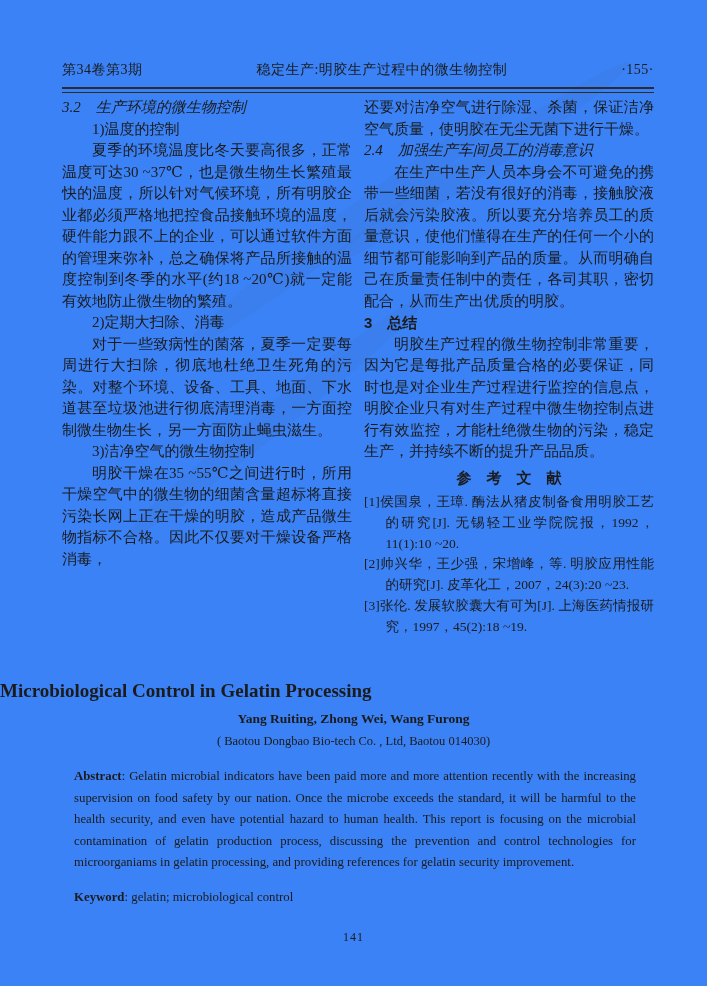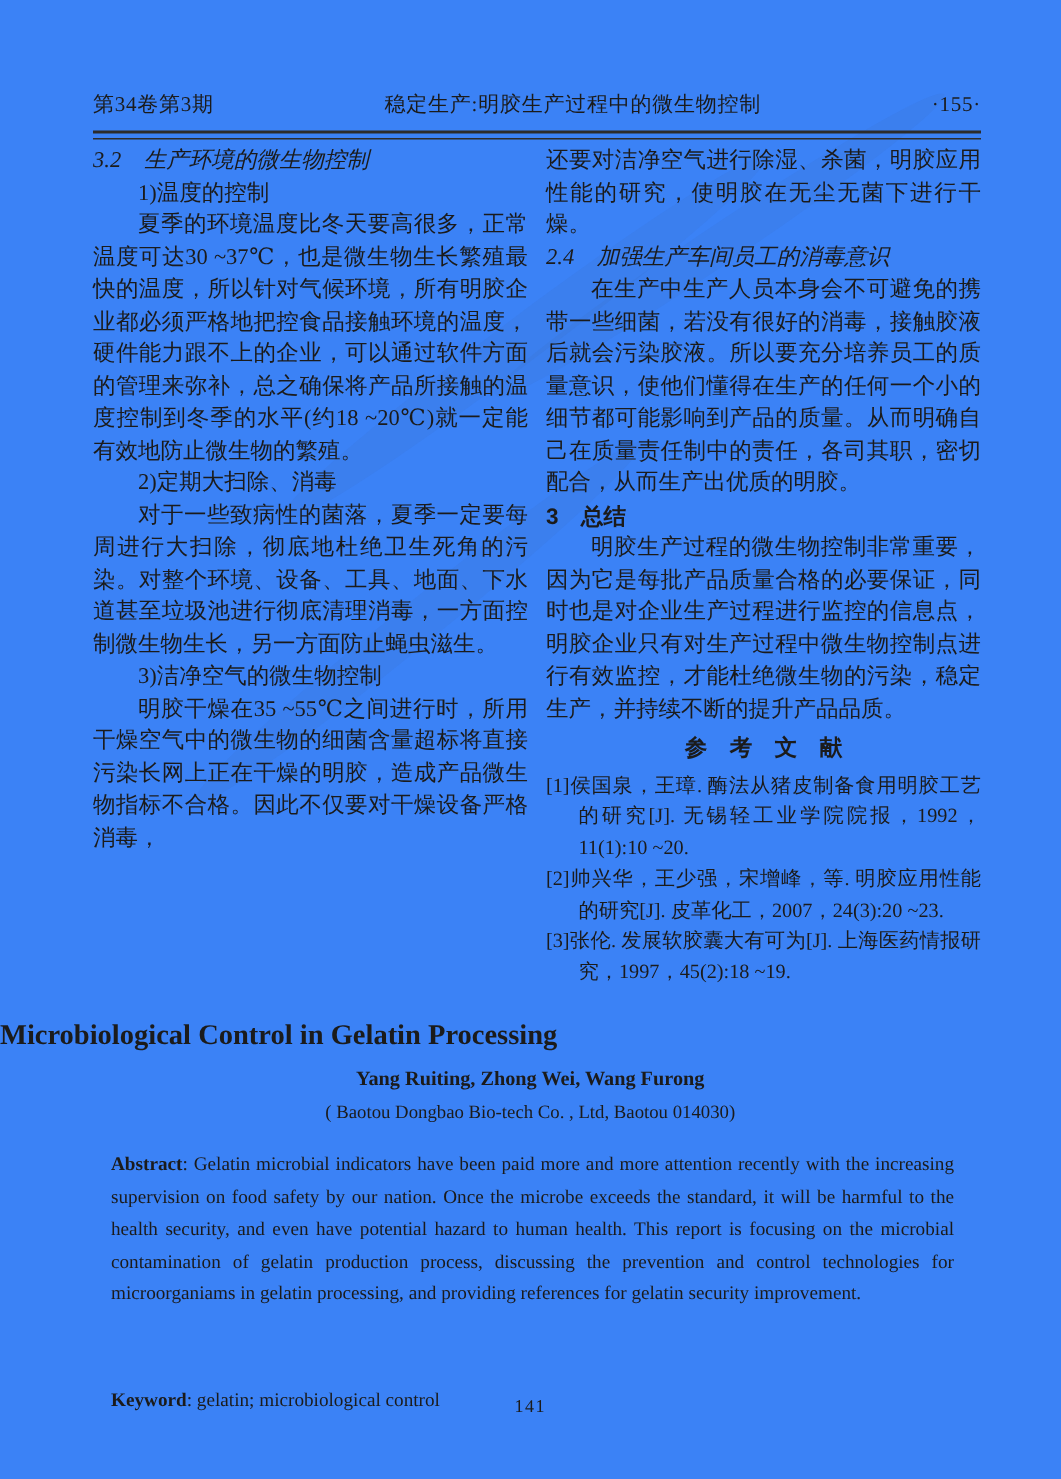--- a/index.html
+++ b/index.html
@@ -53,21 +53,20 @@
     position:absolute;left:0;top:734px;width:707px;text-align:center;
     font-size:12.5px;
   }
   .abstract{
     position:absolute;left:74px;top:766px;width:562px;
     font-size:12.8px;line-height:21.6px;text-align:justify;
   }
   .keyword{
     position:absolute;left:74px;top:890px;width:562px;
     font-size:12.8px;
-    margin-top:36px;
   }
   .b{font-weight:bold;}
   .pagenum{
     position:absolute;left:0;top:930px;width:707px;text-align:center;
     font-size:12px;letter-spacing:1px;
   }
 </style>
 </head>
 <body>
 
@@ -88,21 +87,21 @@
     <div class="col">
         <div class="blk h2">3.2　生产环境的微生物控制</div>
         <div class="blk sub">1)温度的控制</div>
         <div class="blk para">夏季的环境温度比冬天要高很多，正常温度可达30 ~37℃，也是微生物生长繁殖最快的温度，所以针对气候环境，所有明胶企业都必须严格地把控食品接触环境的温度，硬件能力跟不上的企业，可以通过软件方面的管理来弥补，总之确保将产品所接触的温度控制到冬季的水平(约18 ~20℃)就一定能有效地防止微生物的繁殖。</div>
         <div class="blk sub">2)定期大扫除、消毒</div>
         <div class="blk para">对于一些致病性的菌落，夏季一定要每周进行大扫除，彻底地杜绝卫生死角的污染。对整个环境、设备、工具、地面、下水道甚至垃圾池进行彻底清理消毒，一方面控制微生物生长，另一方面防止蝇虫滋生。</div>
         <div class="blk sub">3)洁净空气的微生物控制</div>
         <div class="blk para">明胶干燥在35 ~55℃之间进行时，所用干燥空气中的微生物的细菌含量超标将直接污染长网上正在干燥的明胶，造成产品微生物指标不合格。因此不仅要对干燥设备严格消毒，</div>
       </div>
     <div class="col">
-        <div class="blk cont">还要对洁净空气进行除湿、杀菌，明胶应用性能的研究，使明胶在无尘无菌下进行干燥。</div>
+        <div class="blk cont">还要对洁净空气进行除湿、杀菌，保证洁净空气质量，使明胶在无尘无菌下进行干燥。</div>
         <div class="blk h2">2.4　加强生产车间员工的消毒意识</div>
         <div class="blk para">在生产中生产人员本身会不可避免的携带一些细菌，若没有很好的消毒，接触胶液后就会污染胶液。所以要充分培养员工的质量意识，使他们懂得在生产的任何一个小的细节都可能影响到产品的质量。从而明确自己在质量责任制中的责任，各司其职，密切配合，从而生产出优质的明胶。</div>
         <div class="blk h1">3　总结</div>
         <div class="blk para">明胶生产过程的微生物控制非常重要，因为它是每批产品质量合格的必要保证，同时也是对企业生产过程进行监控的信息点，明胶企业只有对生产过程中微生物控制点进行有效监控，才能杜绝微生物的污染，稳定生产，并持续不断的提升产品品质。</div>
         <div class="blk refhead">参　考　文　献</div>
         <div class="blk ref">[1]侯国泉，王璋. 酶法从猪皮制备食用明胶工艺的研究[J]. 无锡轻工业学院院报，1992，11(1):10 ~20.</div>
         <div class="blk ref">[2]帅兴华，王少强，宋增峰，等. 明胶应用性能的研究[J]. 皮革化工，2007，24(3):20 ~23.</div>
         <div class="blk ref">[3]张伦. 发展软胶囊大有可为[J]. 上海医药情报研究，1997，45(2):18 ~19.</div>
       </div>
   </div>

